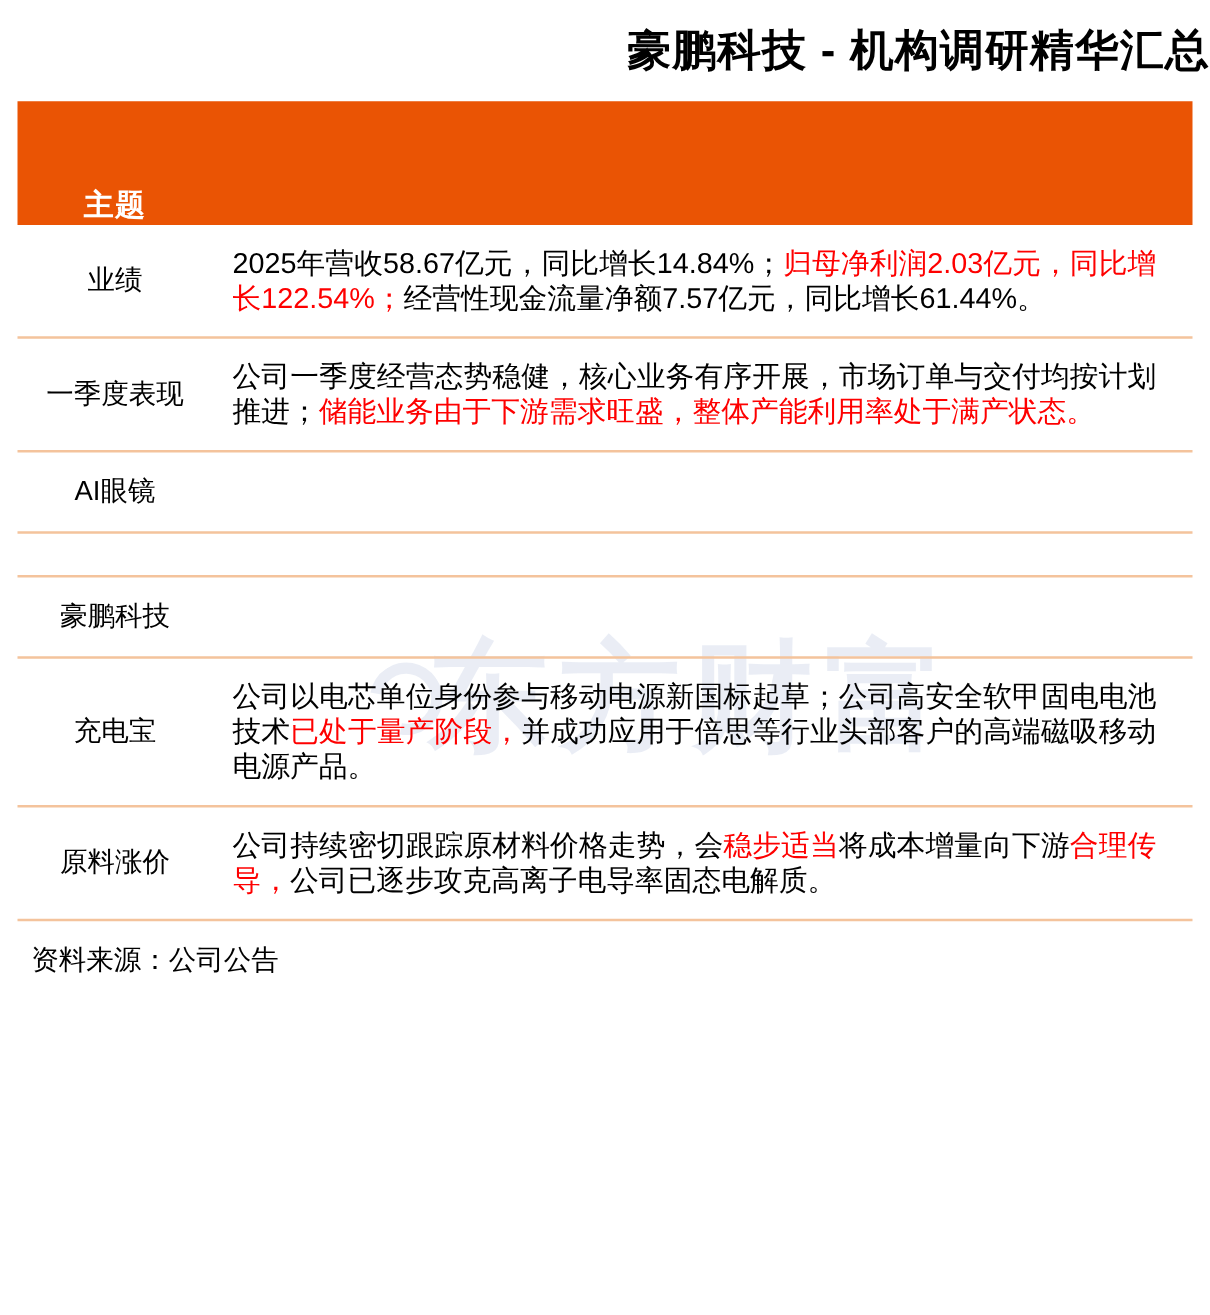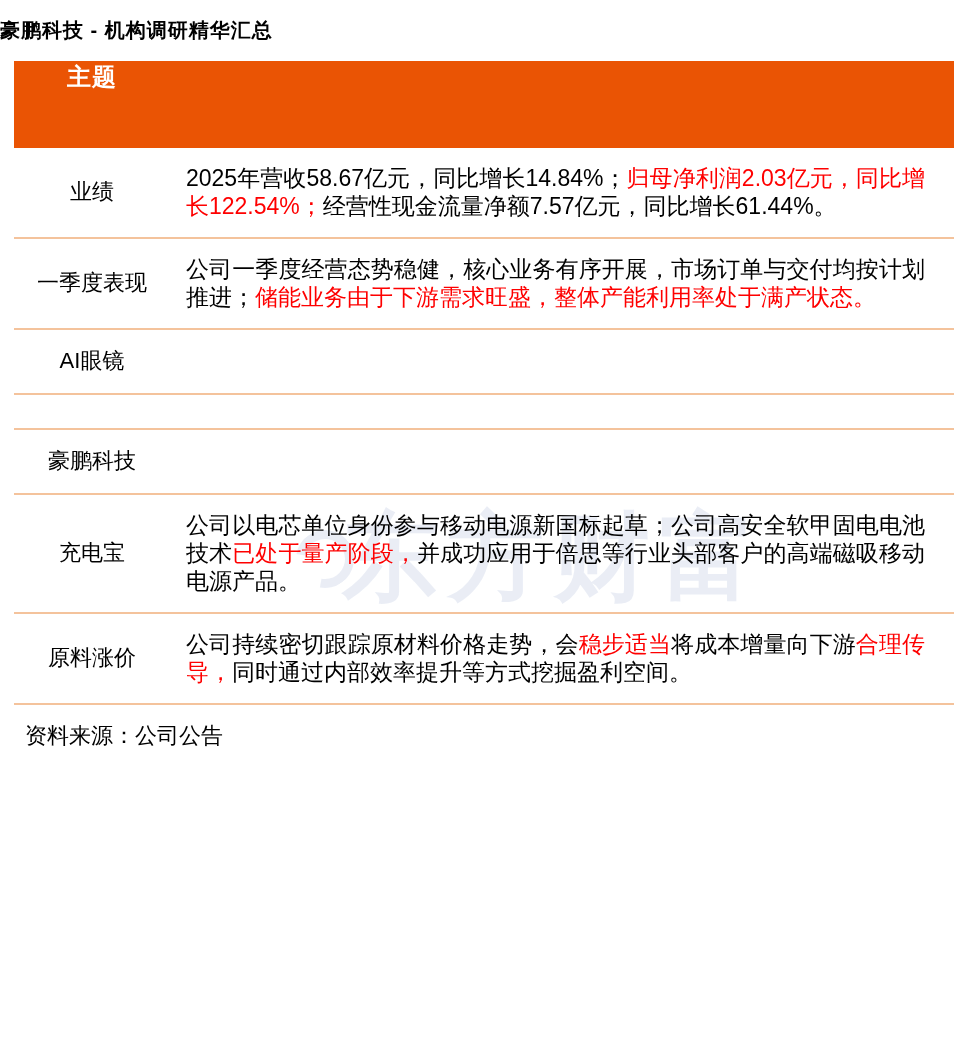--- a/index.html
+++ b/index.html
@@ -11,37 +11,37 @@
   .page {
     position: relative;
     width: 968px;
     height: 1052px;
     background: #fff;
     overflow: hidden;
   }
   .title {
     position: relative;
     z-index: 2;
-    text-align: left;
-    font-size: 20px;
+    text-align: right;
+    font-size: 35px;
     font-weight: bold;
     letter-spacing: 1px;
     padding-top: 17px;
     margin-bottom: 17px;
     color: #000;
   }
   .table {
     position: relative;
     z-index: 1;
     margin: 0 14px;
   }
   .thead {
     display: flex;
-    align-items: flex-start;
-    height: 87px;
+    align-items: flex-end;
+    height: 99px;
     background: var(--accent, #EA5404);
     color: var(--header-text, #fff);
     font-size: 24px;
     font-weight: bold;
     letter-spacing: 1px;
   }
   .th-topic { width: 156px; text-align: center; }
   .th-content { flex: 1; text-align: center; }
   .row {
     display: flex;
@@ -140,19 +140,19 @@
     <div class="td-topic">豪鹏科技</div>
   </div>
 
   <div class="row">
     <div class="td-topic">充电宝</div>
     <div class="td-content"><span class="seg">公司以电芯单位身份参与移动电源新国标起草；公司高安全软甲固电电池技术</span><span class="seg seg-red">已处于量产阶段，</span><span class="seg">并成功应用于倍思等行业头部客户的高端磁吸移动电源产品。</span></div>
   </div>
 
   <div class="row">
     <div class="td-topic">原料涨价</div>
-    <div class="td-content"><span class="seg">公司持续密切跟踪原材料价格走势，会</span><span class="seg seg-red">稳步适当</span><span class="seg">将成本增量向下游</span><span class="seg seg-red">合理传导，</span><span class="seg">同时通过内部效率提升等方式挖掘盈利空间。</span></div>
+    <div class="td-content"><span class="seg">公司持续密切跟踪原材料价格走势，会</span><span class="seg seg-red">稳步适当</span><span class="seg">将成本增量向下游</span><span class="seg seg-red">合理传导，</span><span class="seg">公司已逐步攻克高离子电导率固态电解质。</span></div>
   </div>
 </div>
   </div>
 
   <div class="footer">资料来源：公司公告</div>
 </div>
 
 </body></html>

